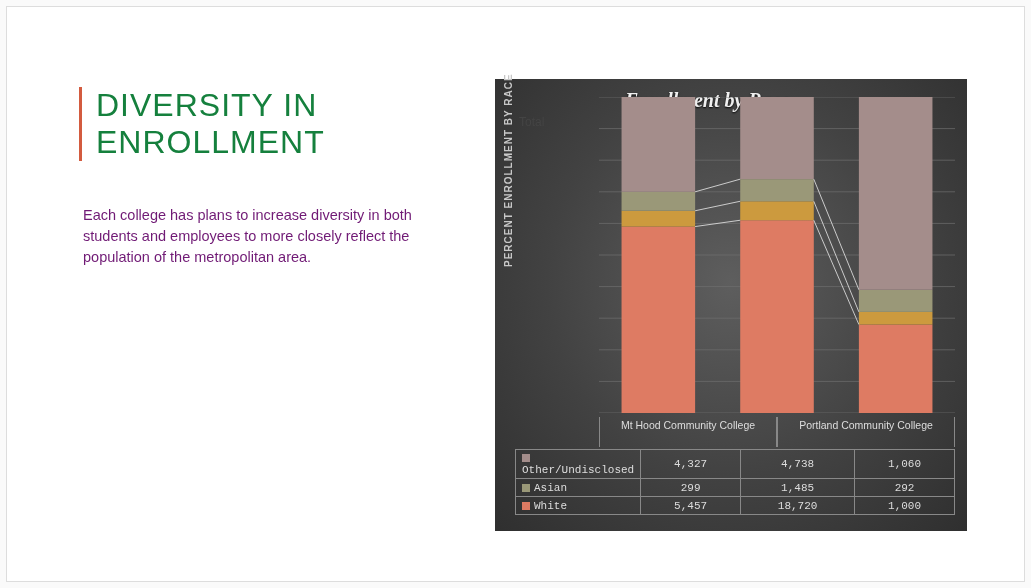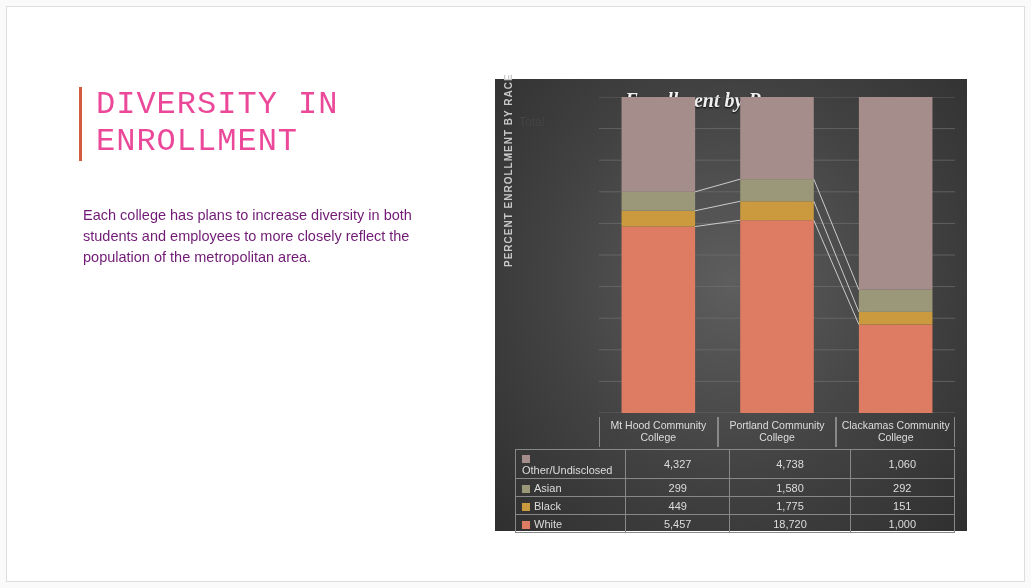--- a/index.html
+++ b/index.html
@@ -18,23 +18,22 @@
   .title-block {
     position: absolute; left: 72px; top: 80px;
     width: 370px;
     border-left: 3px solid #d35b3f;
     padding-left: 14px;
   }
   .title-block h1 {
     font-weight: 400;
     font-size: 32px;
     letter-spacing: 1px;
-    color: #ec4899;
+    color: #15803d;
     line-height: 1.15;
-    font-family: Liberation Mono, monospace;
   }
   .desc {
     position: absolute; left: 76px; top: 198px;
     width: 380px;
     font-size: 14.5px;
     color: #701a75;
     line-height: 1.45;
   }
   .chart-box {
     position: absolute; left: 488px; top: 72px;
@@ -85,20 +84,21 @@
     position: absolute; left: 20px; top: 370px;
     width: 440px;
     border-collapse: collapse;
     color: #ddd; font-size: 11px;
   }
   .data-table td, .data-table th {
     border: 1px solid #888;
     padding: 2px 6px;
     text-align: center;
     height: 18px;
+    font-family: Liberation Mono, monospace;
   }
   .data-table .row-head {
     text-align: left; width: 110px;
     font-weight: normal;
   }
   .swatch {
     display: inline-block; width: 8px; height: 8px;
     margin-right: 4px; vertical-align: middle;
   }
 </style>
@@ -165,42 +165,35 @@
           <line x1="96.12" y1="94.80000000000001" x2="141.21333333333334" y2="82.16" class="conn"></line>
           <line x1="214.7866666666667" y1="123.24000000000001" x2="259.88" y2="227.51999999999998" class="conn"></line>
           <line x1="214.7866666666667" y1="104.28" x2="259.88" y2="214.88" class="conn"></line>
           <line x1="214.7866666666667" y1="82.16" x2="259.88" y2="192.76" class="conn"></line>
         </g>
     </svg>
 
     <div class="cat-labels" id="cat-labels">
         <div>Mt Hood Community College</div>
         <div>Portland Community College</div>
-        <div>Clackamas Community College</div>
       </div>
 
     <table class="data-table">
       <tbody id="tbl-body">
           <tr>
             <td class="row-head"><span class="swatch" style="background: rgb(164, 141, 139);"></span>Other/Undisclosed</td>
             <td>4,327</td>
             <td>4,738</td>
             <td>1,060</td>
           </tr>
           <tr>
             <td class="row-head"><span class="swatch" style="background: rgb(154, 152, 120);"></span>Asian</td>
             <td>299</td>
-            <td>1,580</td>
+            <td>1,485</td>
             <td>292</td>
-          </tr>
-          <tr>
-            <td class="row-head"><span class="swatch" style="background: rgb(204, 154, 62);"></span>Black</td>
-            <td>449</td>
-            <td>1,775</td>
-            <td>151</td>
           </tr>
           <tr>
             <td class="row-head"><span class="swatch" style="background: rgb(222, 123, 99);"></span>White</td>
             <td>5,457</td>
             <td>18,720</td>
             <td>1,000</td>
           </tr>
         </tbody>
     </table>
   </div>

